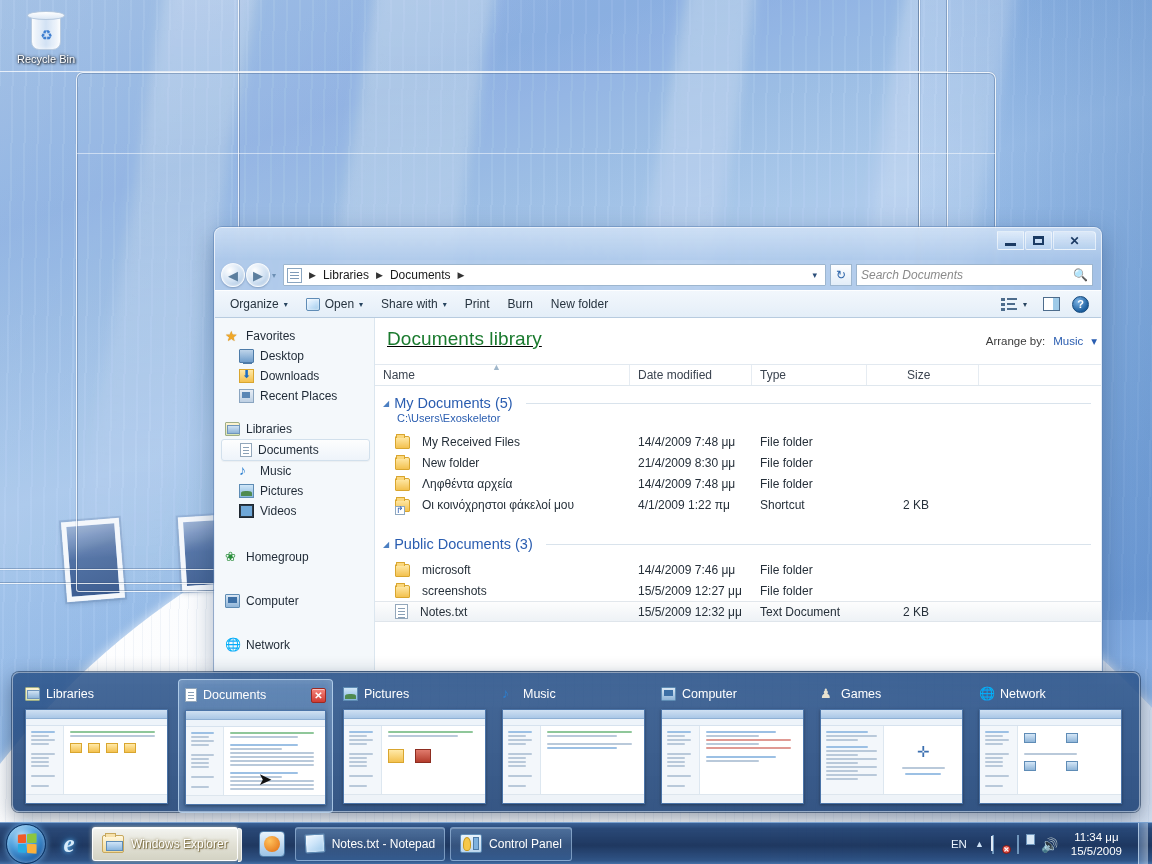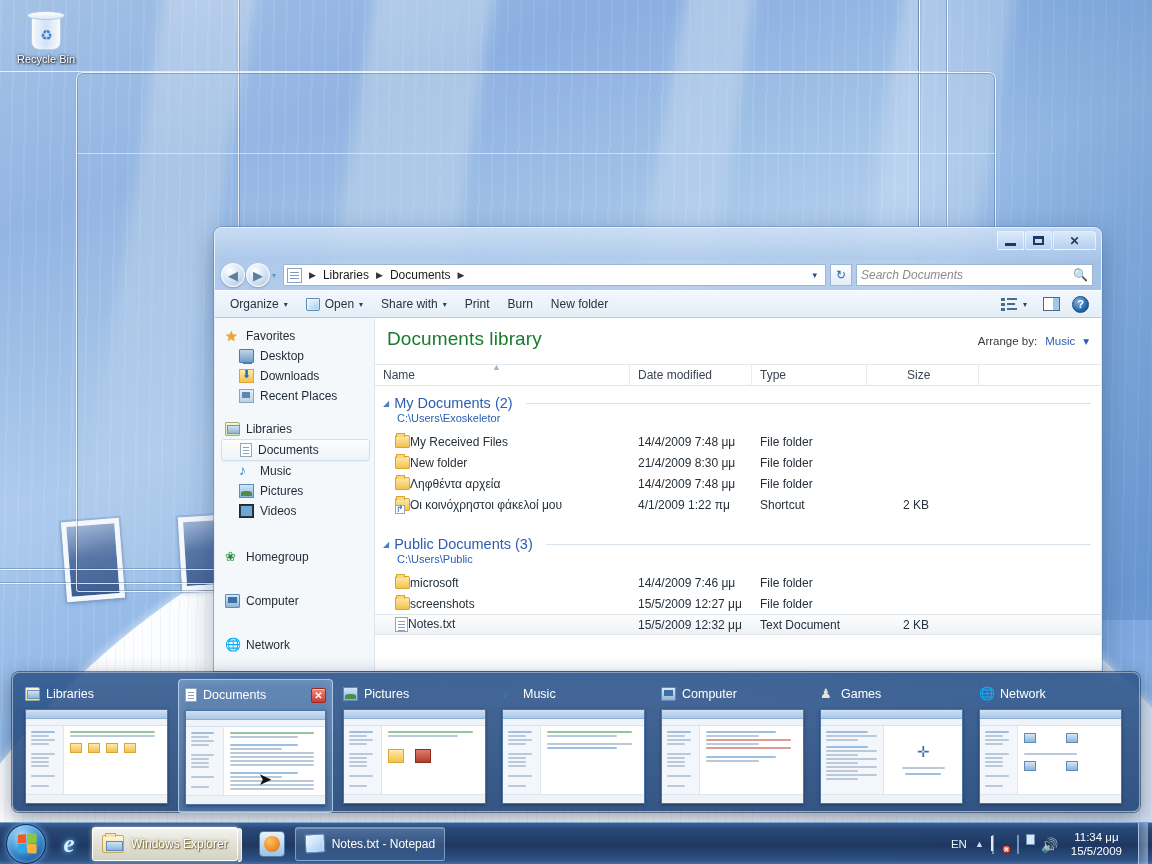--- a/index.html
+++ b/index.html
@@ -203,26 +203,26 @@
   .np-row { display:flex; align-items:center; gap:6px; padding:3px 6px 3px 10px; cursor:pointer; white-space:nowrap; }
   .np-row.child { padding-left:24px; }
   .np-row.selected {
     background: linear-gradient(to bottom,#fdfefe,#eef4fa);
     border:1px solid #d2e0ec; border-radius:3px; margin:0 4px 0 6px; padding-left:18px;
     box-shadow: 0 1px 1px rgba(0,0,0,0.04);
   }
   .np-gap { height:13px; }
 
   .content { flex:1; position:relative; overflow:hidden; }
-  .lib-header { padding:10px 16px 6px 12px; }
+  .lib-header { padding:10px 16px 6px 12px;text-decoration:underline; }
   .lib-title { font-size:19px; color:#1a7a2e; font-weight:normal; letter-spacing:0.1px; }
   .lib-sub { font-size:11.5px; color:#3a3a3a; margin-top:3px; }
   .lib-sub a { color:#2a5db0; text-decoration:none; cursor:pointer; }
   .arrange {
-    position:absolute; right:12px; top:16px; font-size:11.5px; color:#3a3a3a; display:flex; gap:8px; align-items:center;
+    position:absolute; right:4px; top:16px; font-size:11.5px; color:#3a3a3a; display:flex; gap:8px; align-items:center;
   }
   .arrange .val { color:#2a5db0; cursor:pointer; }
 
   .col-head {
     display:flex; height:22px; border-top:1px solid #e2e9f0; border-bottom:1px solid #dfe7ee;
     font-size:12px; color:#3b4450; position:relative; margin-top:8px;
   }
   .ch { padding:3px 0 0 8px; border-right:1px solid #e6ecf2; position:relative; cursor:pointer; }
   .ch.name { width:255px; }
   .ch.date { width:122px; }
@@ -233,21 +233,21 @@
 
   .group-head { padding:9px 0 0 8px; position:relative; }
   .gh-row { display:flex; align-items:center; gap:5px; }
   .gh-tri { color:#4b7fc2; font-size:8px; cursor:pointer; }
   .gh-title { font-size:14.5px; color:#2a5db0; }
   .gh-line { flex:1; height:1px; background:#d9e3ec; margin-left:8px; margin-right:10px; }
   .gh-path { font-size:11px; color:#2a5db0; padding-left:14px; margin-top:1px; cursor:pointer; }
 
   .frow { display:flex; align-items:center; height:21px; font-size:12px; color:#26303a; }
   .frow.selected { background: linear-gradient(to bottom,#fdfdfd,#eef2f6); border-top:1px solid #e2e7ec; border-bottom:1px solid #dfe5eb;}
-  .fcell.name { width:255px; display:flex; align-items:flex-start; gap:0; padding-left:20px; }
+  .fcell.name { width:255px; display:flex; align-items:flex-end; gap:12px; padding-left:20px; }
   .fcell.date { width:122px; padding-left:8px; }
   .fcell.type { width:115px; padding-left:8px; }
   .fcell.size { width:80px; padding-left:8px; text-align:right; padding-right:18px; }
 
   .ico-folder {
     width:15px; height:13px; position:relative; flex:none;
     background: linear-gradient(to bottom,#ffe9a8,#f3c14f);
     border:1px solid #d9a62f; border-radius:1px 2px 1px 1px;
   }
   .ico-folder::before {
@@ -638,21 +638,21 @@
           </div>
           <div class="ch date"><span>Date modified</span></div>
           <div class="ch type"><span>Type</span></div>
           <div class="ch size"><span>Size</span></div>
           <div class="ch last"></div>
         </div>
 
         <div class="group-head">
           <div class="gh-row">
             <span class="gh-tri">◢</span>
-            <span class="gh-title">My Documents (2)</span>
+            <span class="gh-title">My Documents (5)</span>
             <span class="gh-line"></span>
           </div>
           <div class="gh-path">C:\Users\Exoskeletor</div>
         </div>
         <div style="height:7px"></div>
         <div class="frow">
           <div class="fcell name">
               <span class="ico-folder"></span>
               <span>My Received Files</span>
             </div>
@@ -687,21 +687,20 @@
           <div class="fcell type">Shortcut</div>
           <div class="fcell size">2 KB</div>
         </div>
 
         <div class="group-head" style="padding-top:21px">
           <div class="gh-row">
             <span class="gh-tri">◢</span>
             <span class="gh-title">Public Documents (3)</span>
             <span class="gh-line"></span>
           </div>
-          <div class="gh-path">C:\Users\Public</div>
         </div>
         <div style="height:7px"></div>
         <div class="frow">
           <div class="fcell name">
               <span class="ico-folder"></span>
               <span>microsoft</span>
             </div>
           <div class="fcell date">14/4/2009 7:46 μμ</div>
           <div class="fcell type">File folder</div>
           <div class="fcell size"></div>
@@ -998,20 +997,27 @@
       <span class="wmp-ico">
           <span class="wmp-play"></span>
         </span>
     </div>
 
     <div class="tb-task">
       <span class="ico-notepad"></span>
       <span class="tl">Notes.txt - Notepad</span>
     </div>
 
+    <div class="tb-task">
+      <span class="ico-ctrl">
+          <i></i>
+          <b></b>
+        </span>
+      <span class="tl">Control Panel</span>
+    </div>
 
     <div class="tray">
       <span class="tray-lang">EN</span>
       <span class="tray-up">▲</span>
       <span class="tray-ico">
         <span class="ti-flag"></span><span class="ti-err">✕</span>
       </span>
       <span class="tray-ico"><span class="ti-netw"></span></span>
       <span class="tray-ico"><span class="ti-vol">🔊</span></span>
       <span class="clock">

